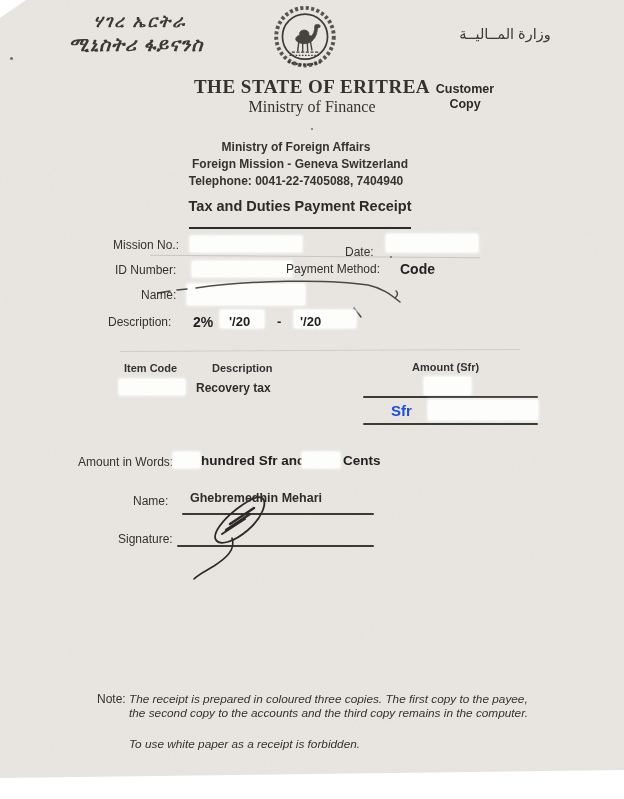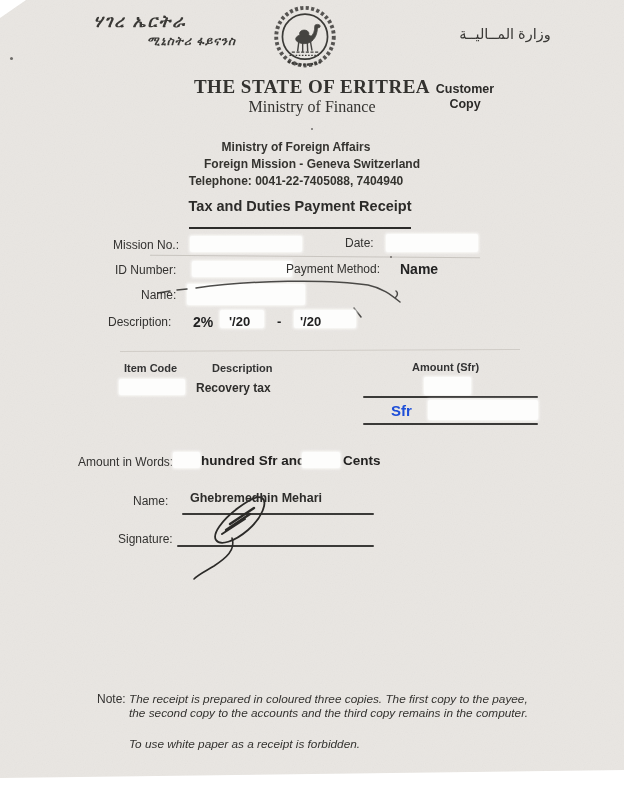--- a/index.html
+++ b/index.html
@@ -42,21 +42,21 @@
       <feTurbulence type="fractalNoise" baseFrequency="0.9" numOctaves="2" stitchTiles="stitch"></feTurbulence>
       <feColorMatrix type="saturate" values="0"></feColorMatrix>
       <feComponentTransfer>
           <feFuncA type="linear" slope="0.07" intercept="0"></feFuncA>
         </feComponentTransfer>
     </filter>
     <rect width="624" height="799" filter="url(#grain)"></rect>
   </svg>
 
   <div class="abs ethiopic center" style="left:58px;top:12px;width:164px;font-size:17px;letter-spacing:2px;">ሃገረ ኤርትራ</div>
-  <div class="abs ethiopic center" style="left:36px;top:34px;width:200px;font-size:12px;letter-spacing:1px;text-align:right;">ሚኒስትሪ ፋይናንስ</div>
+  <div class="abs ethiopic center" style="left:36px;top:34px;width:200px;font-size:19px;letter-spacing:1px;">ሚኒስትሪ ፋይናንስ</div>
 
   <svg class="abs" style="left:266px;top:4px;" width="78" height="70" viewBox="0 0 100 90">
     <g fill="none" stroke="#3c3b38">
       <circle cx="50" cy="42" r="37" stroke-width="5" stroke-dasharray="4 3" opacity="0.85"></circle>
       <circle cx="50" cy="42" r="29" stroke-width="2.2"></circle>
       <path d="M28,74 q22,8 44,0" stroke-width="3" stroke-dasharray="3 2"></path>
     </g>
     <g fill="#454441" stroke="#454441">
       <ellipse cx="49" cy="45" rx="11" ry="6"></ellipse>
       <ellipse cx="49" cy="38" rx="6" ry="4.5"></ellipse>
@@ -79,38 +79,38 @@
 
   <div class="abs serif center" style="left:0;top:76px;width:624px;font-size:19px;font-weight:600;letter-spacing:.5px;color:#33322f;">THE STATE OF ERITREA</div>
   <div class="abs serif center" style="left:0;top:98px;width:624px;font-size:16px;color:#33322f;">Ministry of Finance</div>
 
   <div class="abs center bold" style="left:423px;top:82px;width:84px;font-size:12.5px;line-height:15px;color:#2b2a28;">
     <div>Customer</div>
     <div>Copy</div>
   </div>
 
   <div class="abs center" style="left:0;top:140px;width:592px;font-size:12px;font-weight:600;color:#34332f;">Ministry of Foreign Affairs</div>
-  <div class="abs center" style="left:16px;top:157px;width:592px;font-size:12px;font-weight:600;color:#34332f;">Foreign Mission - Geneva Switzerland</div>
+  <div class="abs center" style="left:4px;top:157px;width:592px;font-size:12px;font-weight:600;color:#34332f;">Foreign Mission - Geneva Switzerland</div>
   <div class="abs center" style="left:0;top:174px;width:592px;font-size:12px;font-weight:600;color:#34332f;">Telephone: 0041-22-7405088, 7404940</div>
 
   <div class="abs center" style="left:0;top:198px;width:600px;font-size:14.5px;">
     <span class="title-underline bold" style="color:#2c2b29;">Tax and Duties Payment Receipt</span>
   </div>
 
   <div class="abs label" style="left:113px;top:238px;">Mission No.:</div>
   <div class="redact" style="left:190px;top:236px;width:112px;height:16px;"></div>
 
-  <div class="abs label" style="left:345px;top:236px;">Date:</div>
+  <div class="abs label" style="left:345px;top:245px;">Date:</div>
   <div class="redact" style="left:386px;top:234px;width:92px;height:18px;"></div>
 
   <div class="abs label" style="left:115px;top:263px;">ID Number:</div>
   <div class="redact" style="left:192px;top:261px;width:100px;height:16px;"></div>
 
   <div class="abs label" style="left:286px;top:262px;">Payment Method:</div>
-  <div class="abs value" style="left:400px;top:261px;font-size:14px;">Name</div>
+  <div class="abs value" style="left:400px;top:261px;font-size:14px;">Code</div>
 
   <div class="abs label" style="left:141px;top:288px;">Name:</div>
   <div class="redact" style="left:187px;top:284px;width:118px;height:21px;"></div>
 
   <svg class="abs" style="left:150px;top:279px;pointer-events:none;" width="280" height="45" viewBox="0 0 280 45">
     <g stroke="#2f2e2c" stroke-width="1.5" fill="none" opacity=".85" stroke-linecap="round">
       <path d="M8,14 l12,-2"></path>
         <path d="M27,11 l10,-1"></path>
       <path d="M46,9 C100,1 180,0 218,6 C232,9 240,15 250,23"></path>
       <path d="M246,12 c2,1.5 2,4.5 -.5,6.5"></path>

